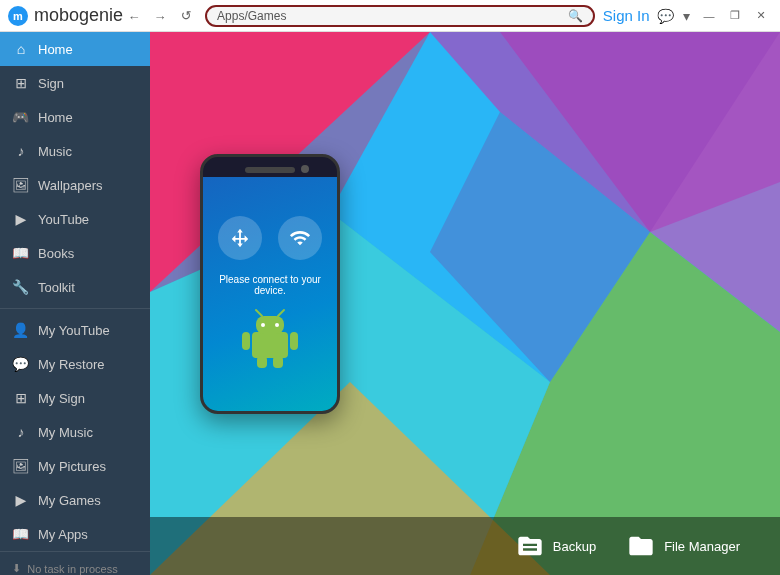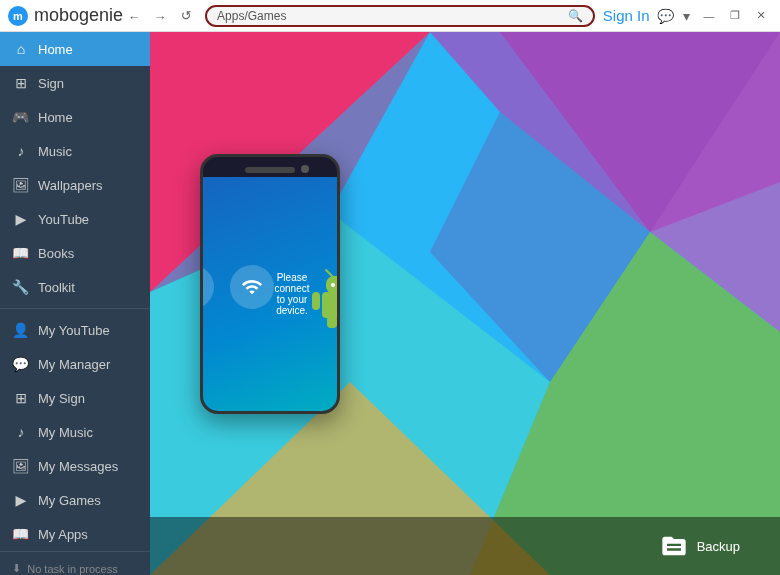--- a/index.html
+++ b/index.html
@@ -116,21 +116,21 @@
       border-radius: 50%;
       position: absolute;
       top: 8px;
       right: 28px;
     }
     .phone-screen {
       flex: 1;
       width: 100%;
       background: linear-gradient(160deg, #1565C0 0%, #0288D1 60%, #00ACC1 100%);
       display: flex;
-      flex-direction: row;
+      flex-direction: column;
       align-items: center;
       justify-content: center;
       padding: 10px;
       margin-top: 4px;
     }
     .phone-icons-row {
       display: flex;
       gap: 16px;
       margin-bottom: 14px;
     }
@@ -251,33 +251,33 @@
       </div>
 
       <div class="sidebar-divider"></div>
 
       <div class="sidebar-item">
         <span class="icon">👤</span>
         <span>My YouTube</span>
       </div>
       <div class="sidebar-item">
         <span class="icon">💬</span>
-        <span>My Manager</span>
+        <span>My Restore</span>
       </div>
       <div class="sidebar-item">
         <span class="icon">⊞</span>
         <span>My Sign</span>
       </div>
       <div class="sidebar-item">
         <span class="icon">♪</span>
         <span>My Music</span>
       </div>
       <div class="sidebar-item">
         <span class="icon">🖼</span>
-        <span>My Messages</span>
+        <span>My Pictures</span>
       </div>
       <div class="sidebar-item">
         <span class="icon">▶</span>
         <span>My Games</span>
       </div>
       <div class="sidebar-item">
         <span class="icon">📖</span>
         <span>My Apps</span>
       </div>
     </div>
@@ -359,15 +359,23 @@
 
     <div class="content-bottom">
       <div class="bottom-action">
         <span class="action-icon">
           <svg width="28" height="28" viewBox="0 0 24 24" fill="white">
             <path d="M20 6h-8l-2-2H4c-1.1 0-2 .9-2 2v12c0 1.1.9 2 2 2h16c1.1 0 2-.9 2-2V8c0-1.1-.9-2-2-2zm-2 10H6v-2h12v2zm0-4H6v-2h12v2z"></path>
           </svg>
         </span>
         <span>Backup</span>
       </div>
+      <div class="bottom-action">
+        <span class="action-icon">
+          <svg width="28" height="28" viewBox="0 0 24 24" fill="white">
+            <path d="M20 6h-8l-2-2H4c-1.11 0-2 .89-2 2v12c0 1.11.89 2 2 2h16c1.11 0 2-.89 2-2V8c0-1.11-.89-2-2-2z"></path>
+          </svg>
+        </span>
+        <span>File Manager</span>
+      </div>
     </div>
   </div>
 </div>
 
 </body></html>

